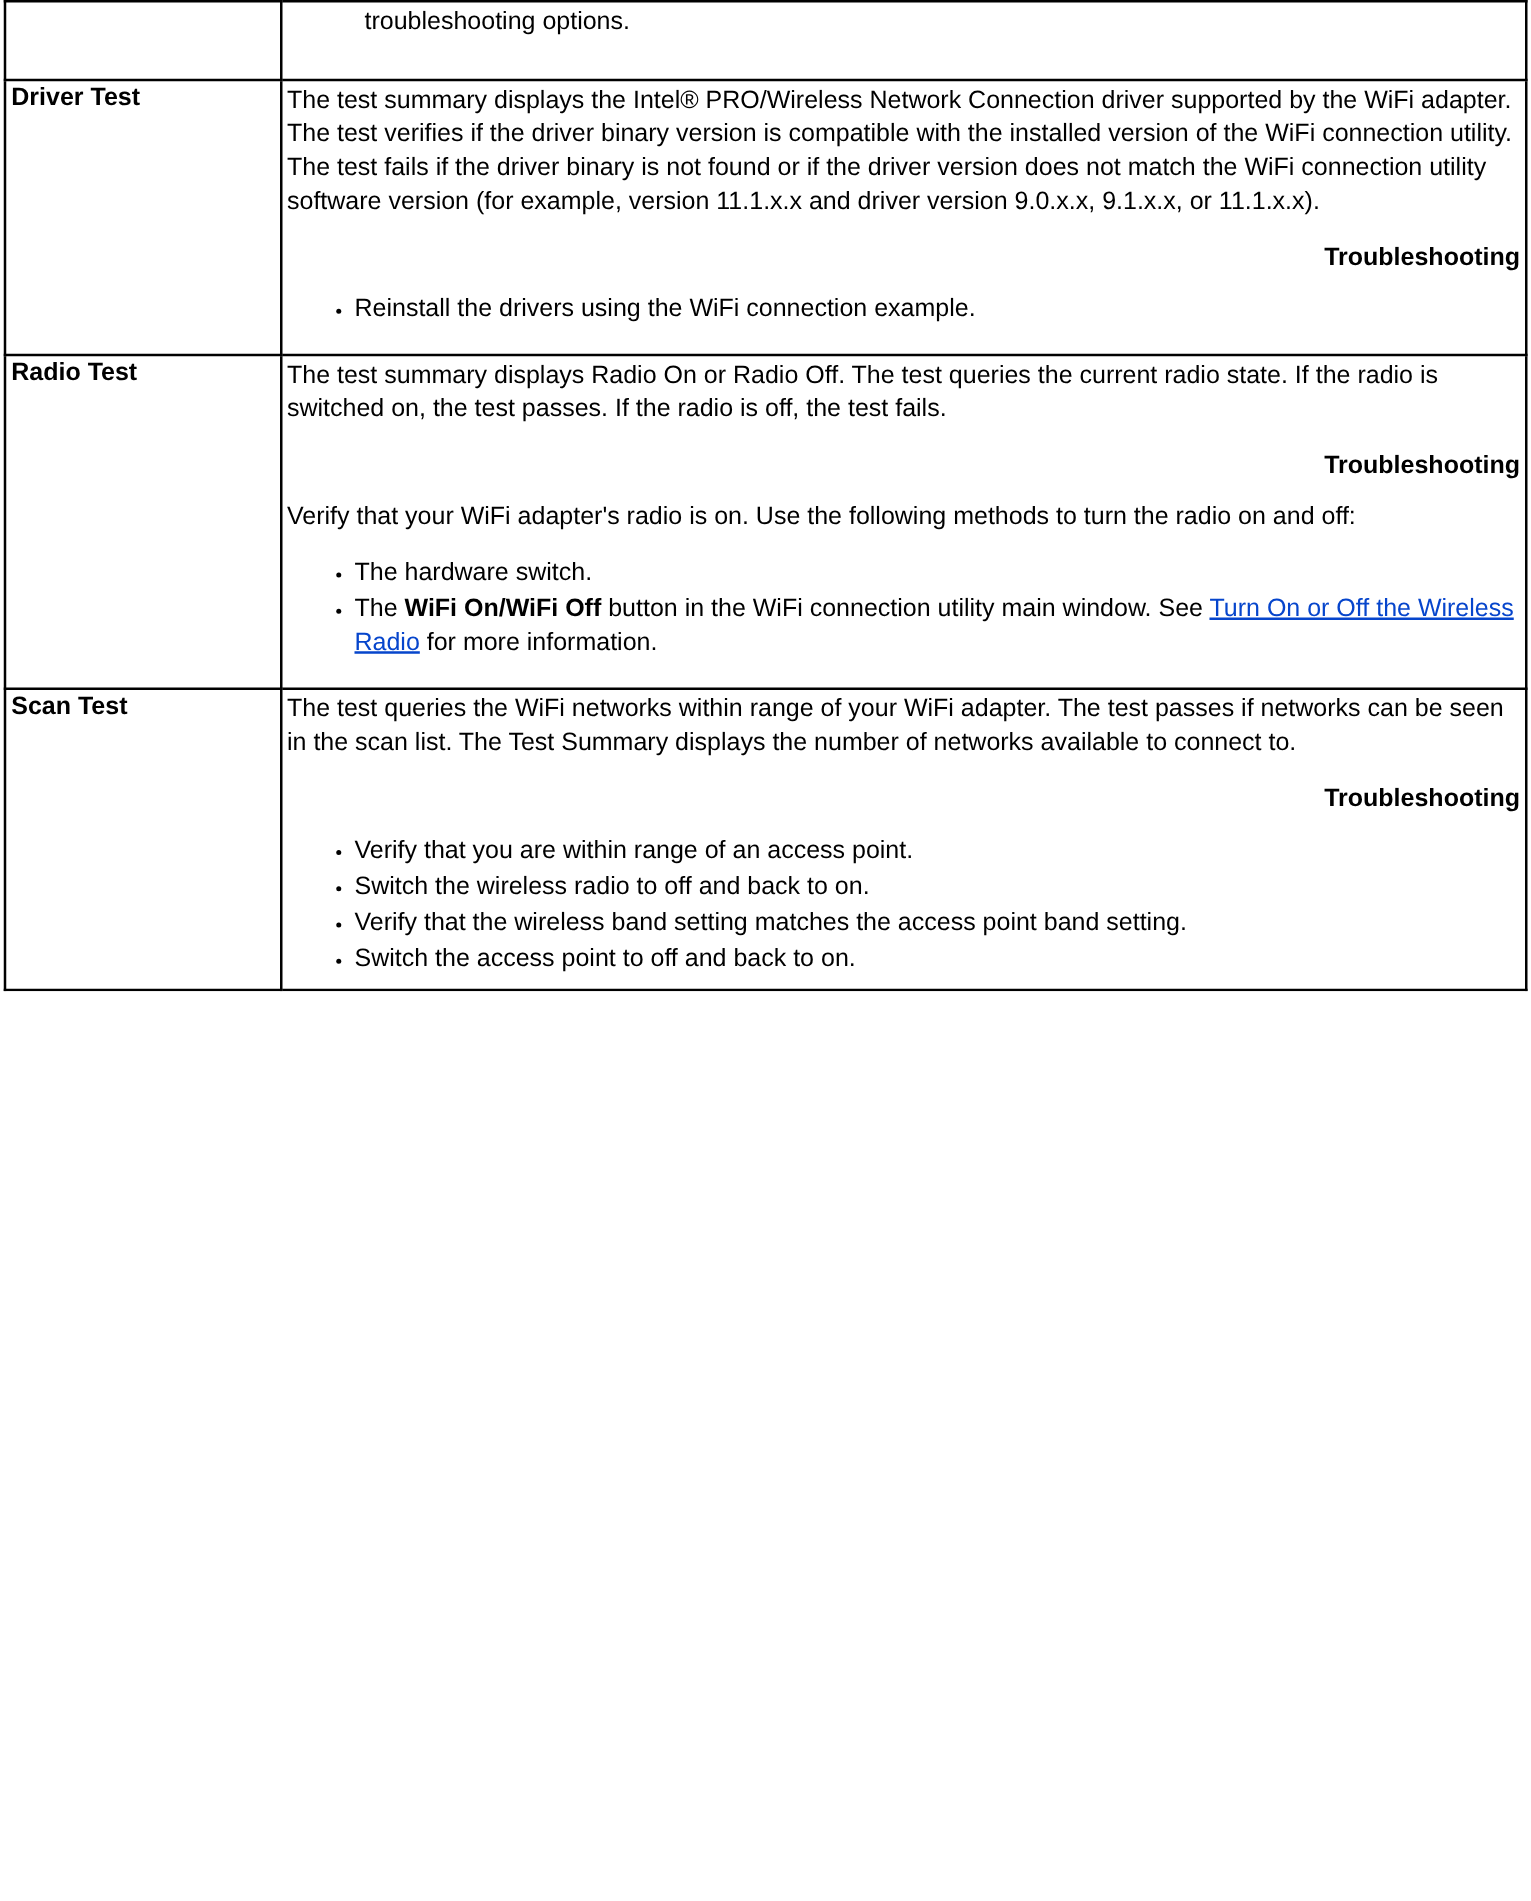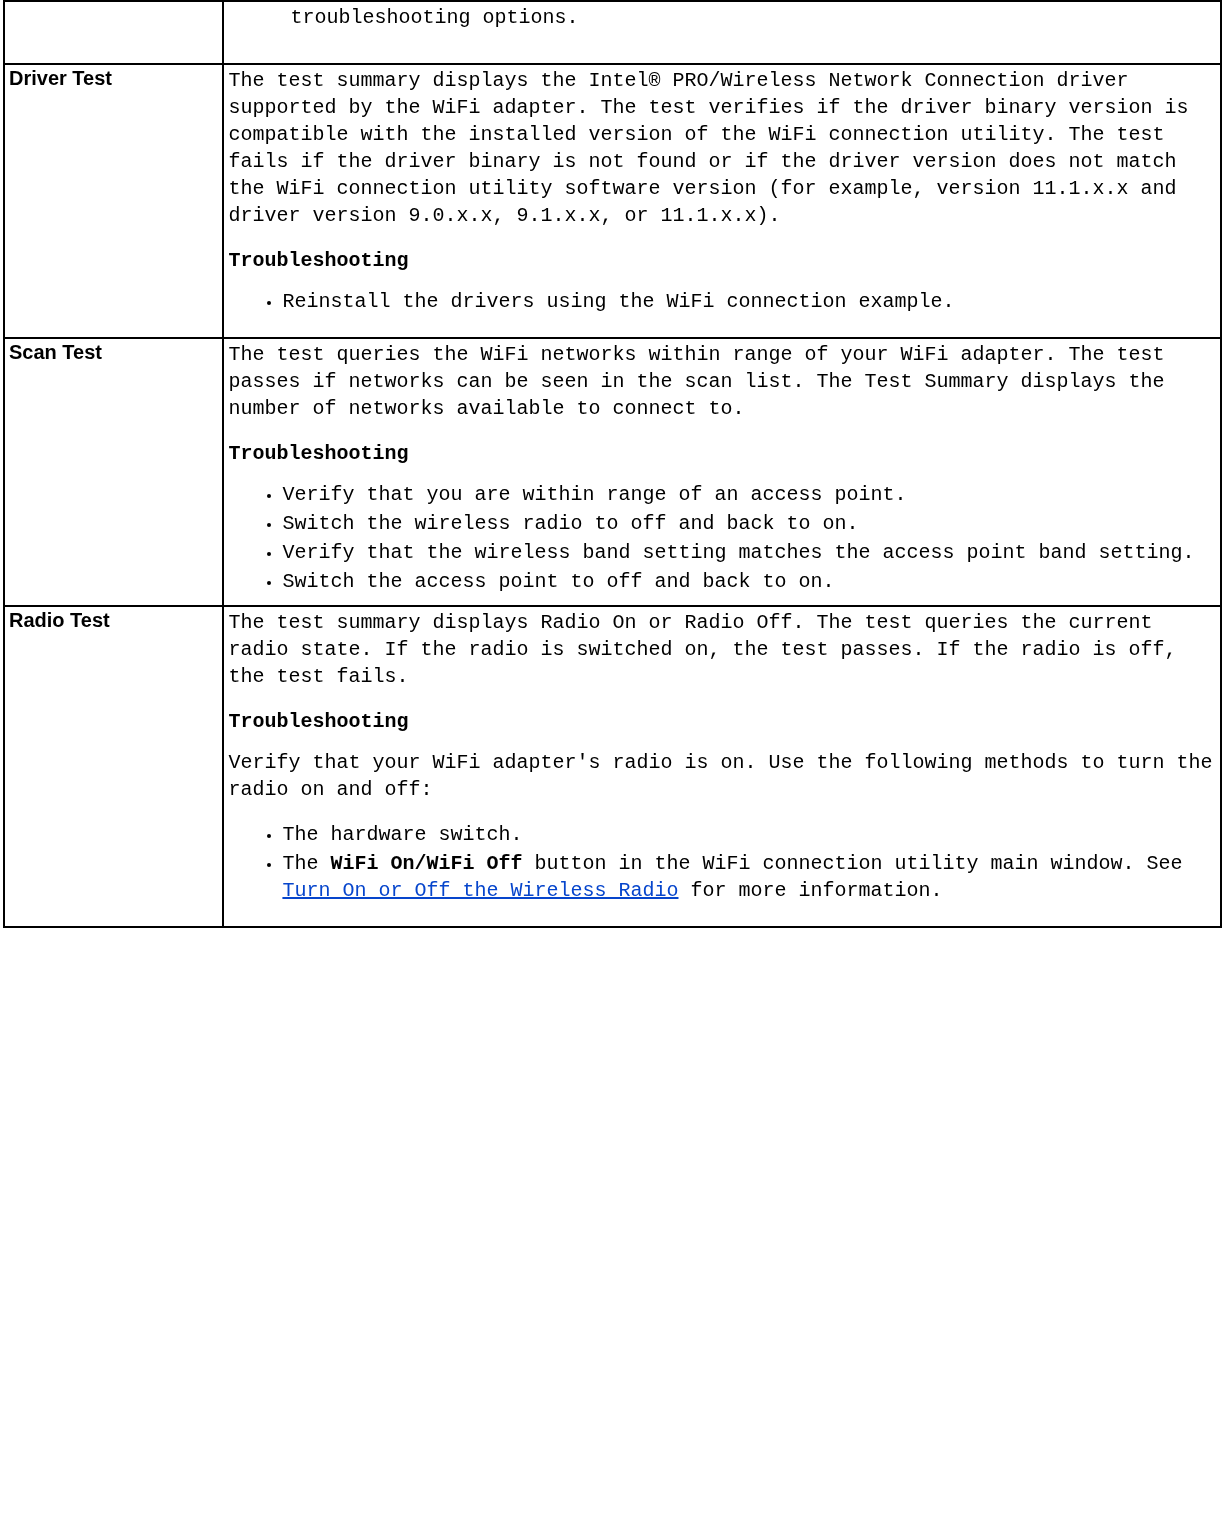--- a/index.html
+++ b/index.html
@@ -19,24 +19,23 @@
     border: 2px solid #000;
     vertical-align: top;
     padding: 2px 4px;
   }
   table.doc td.label {
     width: 240px;
     font-weight: bold;
   }
   table.doc td.body {
     width: 1138px;
-    font-family: Liberation Mono, monospace;
   }
   p { margin: 0 0 18px 0; line-height: 1.35; }
-  .ts-head { font-weight: bold; margin: 10px 0 14px 0; }
+  .ts-head { font-weight: bold; margin: 10px 0 14px 0; text-align: right; }
   ul { margin: 0 0 20px 0; padding-left: 54px; }
   ul.tight { margin-bottom: 8px; }
   li { margin: 2px 0; line-height: 1.35; }
   li::marker { font-size: 14px; }
   a { color: #0645cc; text-decoration: underline; }
   strong { font-weight: bold; }
   
   .indented-bullet { padding-left: 62px; }
 </style>
 </head>
@@ -59,44 +58,44 @@
       <p>The test summary displays the Intel® PRO/Wireless Network Connection driver supported by the WiFi adapter. The test verifies if the driver binary version is compatible with the installed version of the WiFi connection utility. The test fails if the driver binary is not found or if the driver version does not match the WiFi connection utility software version (for example, version 11.1.x.x and driver version 9.0.x.x, 9.1.x.x, or 11.1.x.x).</p>
       <p class="ts-head">Troubleshooting</p>
       <ul>
         <li>Reinstall the drivers using the WiFi connection example.</li>
       </ul>
     </td>
   </tr>
 
   <tr>
     <td class="label">
-      <span>Scan Test</span>
-    </td>
-    <td class="body">
-      <p>The test queries the WiFi networks within range of your WiFi adapter. The test passes if networks can be seen in the scan list. The Test Summary displays the number of networks available to connect to.</p>
-      <p class="ts-head">Troubleshooting</p>
-      <ul class="tight">
-        <li>Verify that you are within range of an access point.</li>
-        <li>Switch the wireless radio to off and back to on.</li>
-        <li>Verify that the wireless band setting matches the access point band setting.</li>
-        <li>Switch the access point to off and back to on.</li>
-      </ul>
-    </td>
-  </tr>
-
-  <tr>
-    <td class="label">
       <span>Radio Test</span>
     </td>
     <td class="body">
       <p>The test summary displays Radio On or Radio Off. The test queries the current radio state. If the radio is switched on, the test passes. If the radio is off, the test fails.</p>
       <p class="ts-head">Troubleshooting</p>
       <p>Verify that your WiFi adapter's radio is on. Use the following methods to turn the radio on and off:</p>
       <ul>
         <li>The hardware switch.</li>
         <li>
           <span>The </span><strong>WiFi On/WiFi Off</strong><span> button in the WiFi connection utility main window. See </span><a href="#">Turn On or Off the Wireless Radio</a><span> for more information.</span>
         </li>
       </ul>
     </td>
   </tr>
+
+  <tr>
+    <td class="label">
+      <span>Scan Test</span>
+    </td>
+    <td class="body">
+      <p>The test queries the WiFi networks within range of your WiFi adapter. The test passes if networks can be seen in the scan list. The Test Summary displays the number of networks available to connect to.</p>
+      <p class="ts-head">Troubleshooting</p>
+      <ul class="tight">
+        <li>Verify that you are within range of an access point.</li>
+        <li>Switch the wireless radio to off and back to on.</li>
+        <li>Verify that the wireless band setting matches the access point band setting.</li>
+        <li>Switch the access point to off and back to on.</li>
+      </ul>
+    </td>
+  </tr>
 </tbody>
   </table>
 
 </body></html>

